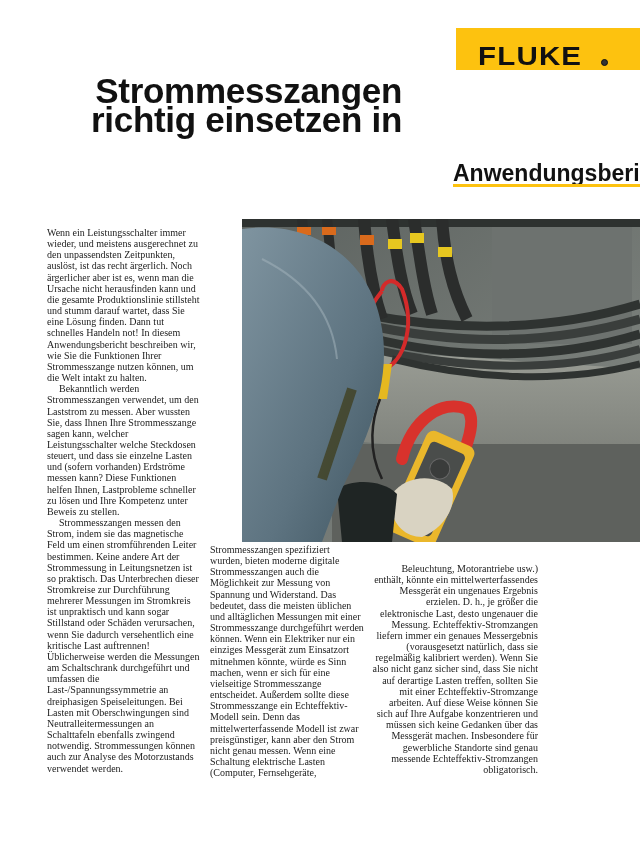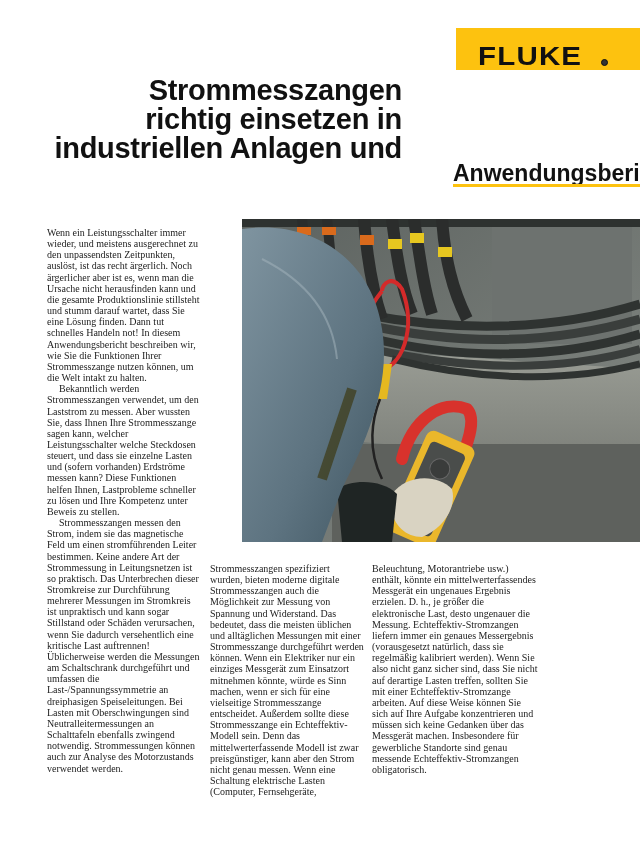--- a/index.html
+++ b/index.html
@@ -19,21 +19,21 @@
       transform: scaleX(1.18); transform-origin: left center;
     }
     .logo-dot {
       position: absolute; left: 145px; top: 31px; width: 5px; height: 5px;
       border-radius: 50%; background: #333; border: 1px solid #111;
     }
     .title {
       position: absolute; left: 30px; top: 76px; width: 372px;
       text-align: right;
       font-family: "Liberation Sans", "DejaVu Sans", sans-serif;
-      font-weight: bold; font-size: 29px; line-height: 29px; color: #111;
+      font-weight: bold; font-size: 35px; line-height: 29px; color: #111;
       letter-spacing: -0.3px; margin: 0;
     }
     .title span { display: block; }
     .doc-type {
       position: absolute; left: 453px; top: 160px;
       font-family: "Liberation Sans", "DejaVu Sans", sans-serif;
       font-weight: bold; font-size: 23px; color: #111; letter-spacing: 0px;
     }
     .doc-rule {
       position: absolute; left: 453px; top: 184px; width: 187px; height: 3px;
@@ -43,35 +43,34 @@
       position: absolute; left: 242px; top: 219px; width: 398px; height: 323px;
       overflow: hidden; background: #6e7370;
     }
     .col {
       position: absolute; font-size: 10px; line-height: 11.15px; color: #222;
       text-align: left; margin: 0;
     }
     .col p { margin: 0; }
     .col p.indent { text-indent: 12px; }
     .col1 { left: 47px; top: 227px; width: 153px; }
-    .col2 { left: 210px; top: 563px; width: 154px; }
-    .col3 { left: 372px; top: 563px; width: 166px; }
+    .col2 { left: 210px; top: 544px; width: 154px; }
+    .col3 { left: 372px; top: 563px; width: 166px; text-align: right; }
   </style>
 </head>
 <body>
 
 <div class="logo-box">
   <span class="logo-text">FLUKE</span>
   <span class="logo-dot"></span>
 </div>
 
 <h1 class="title">
   <span>Strommesszangen</span>
   <span>richtig einsetzen in</span>
-  <span>industriellen Anlagen und</span>
 </h1>
 
 <div class="doc-type">Anwendungsbericht</div>
 <div class="doc-rule"></div>
 
 <div class="photo">
   <svg width="398" height="323" viewBox="0 0 398 323" xmlns="http://www.w3.org/2000/svg">
     <defs>
       <linearGradient id="cab" x1="0" y1="0" x2="1" y2="1">
         <stop offset="0" stop-color="#5c625f"></stop>

